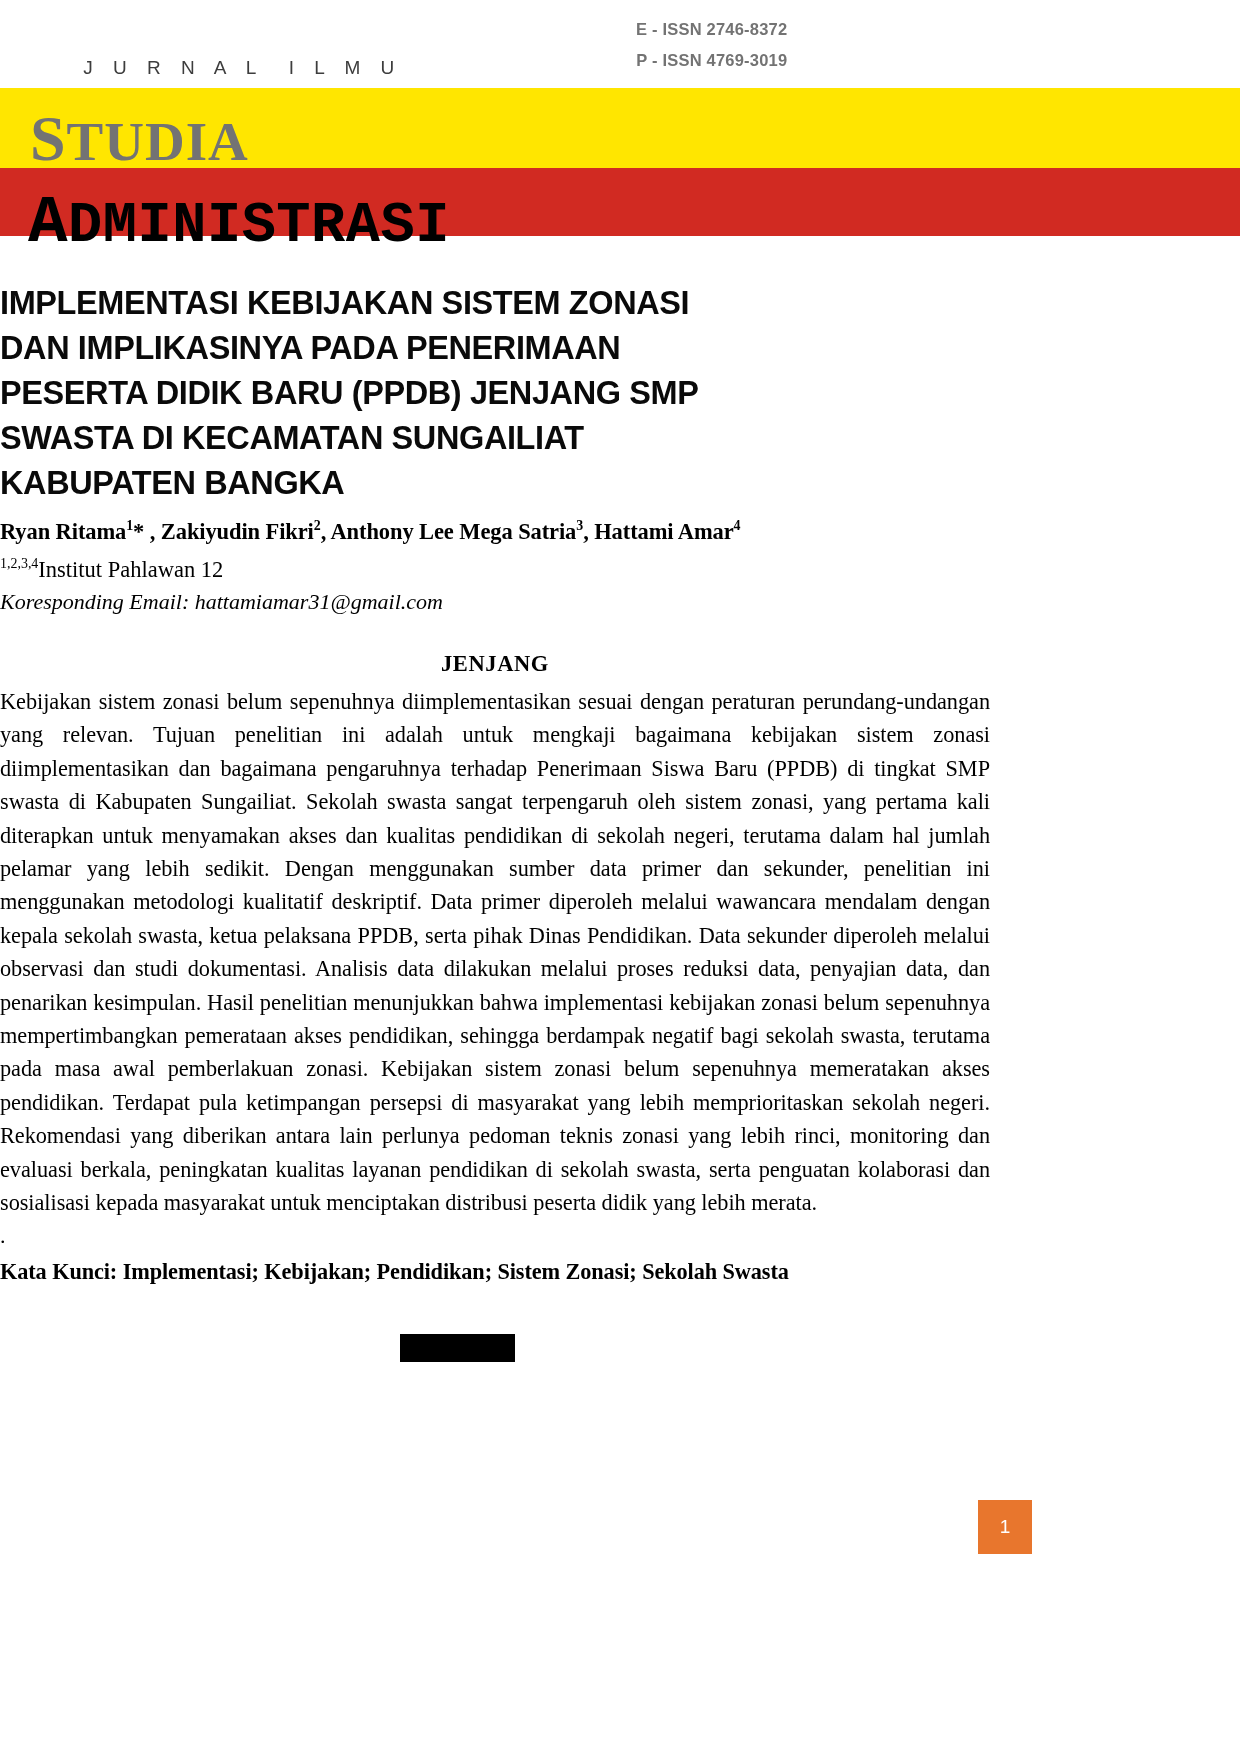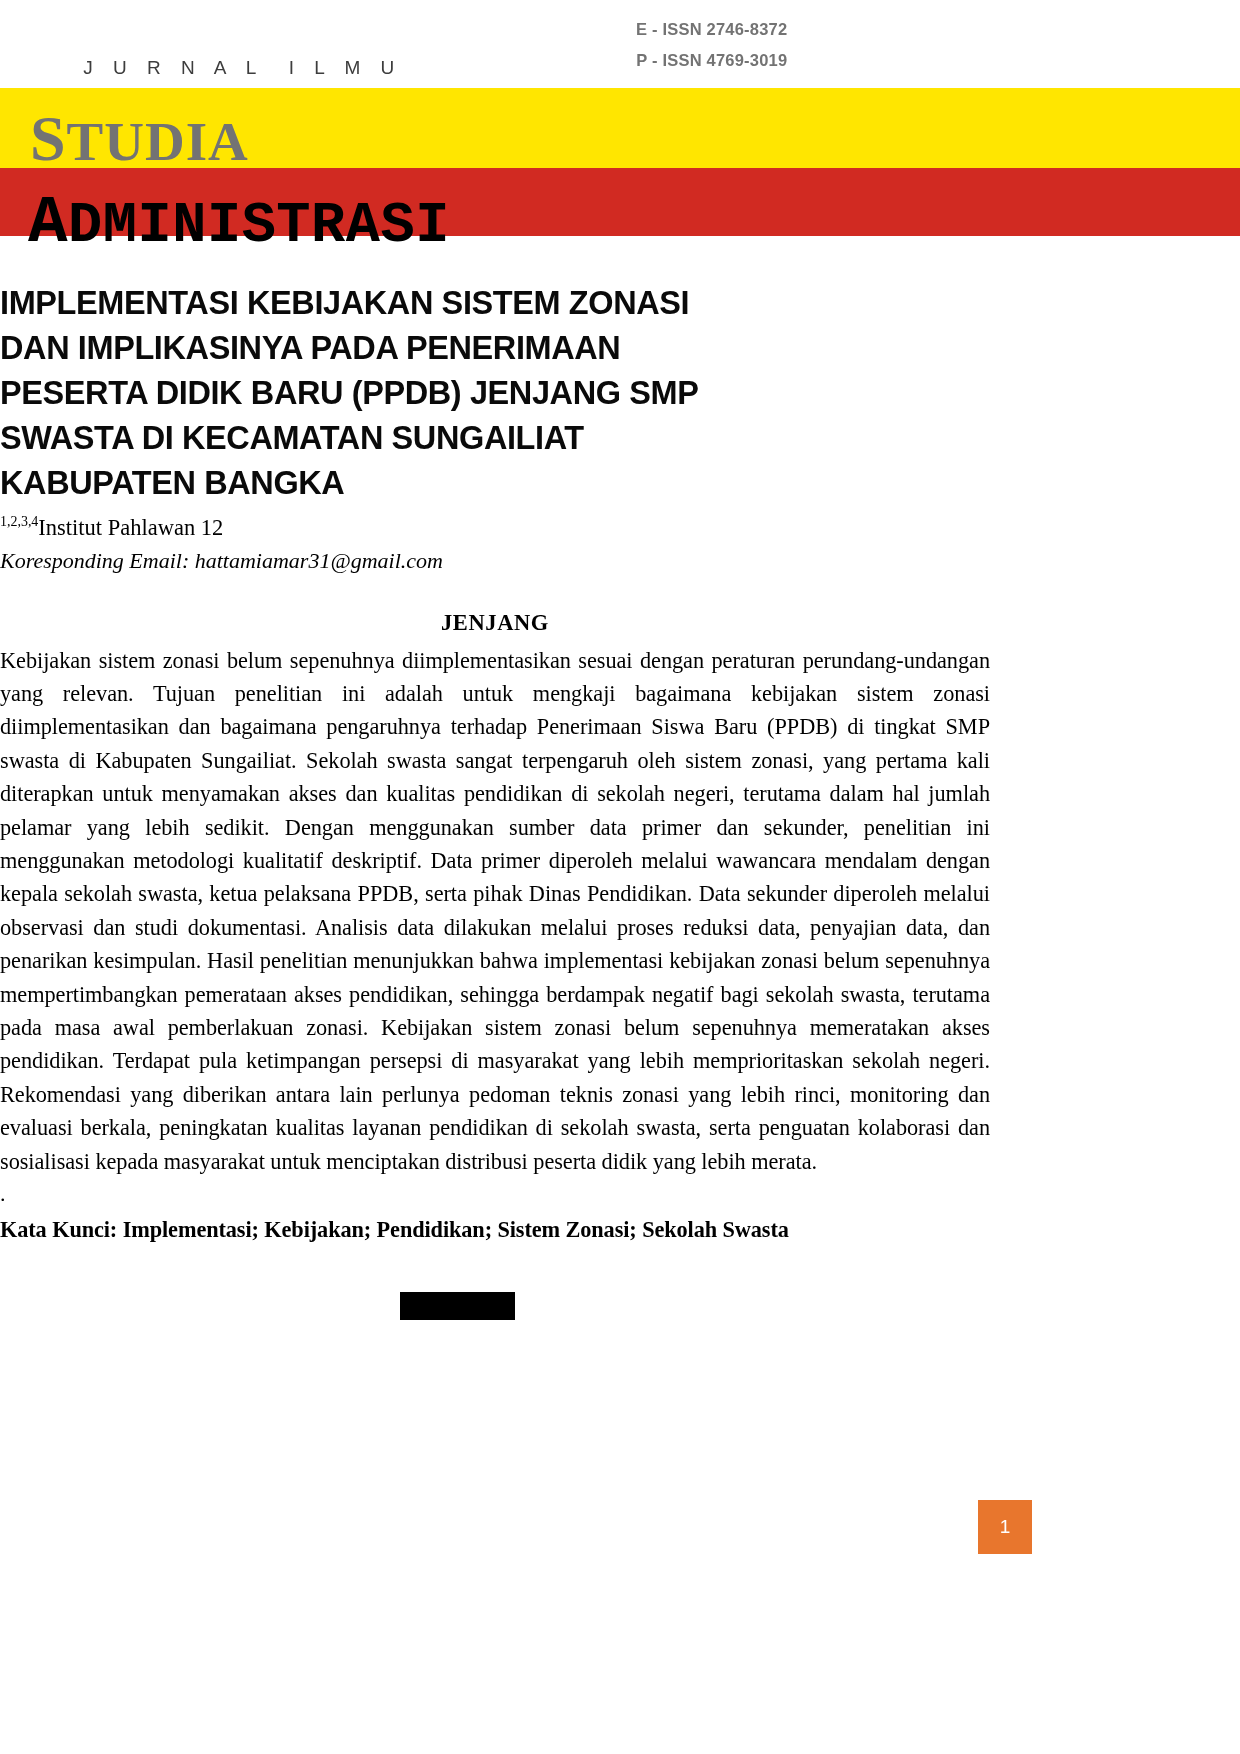--- a/index.html
+++ b/index.html
@@ -225,20 +225,21 @@
 
 <div class="page">
   <div class="content">
 
     <h1 class="doc-title">IMPLEMENTASI KEBIJAKAN SISTEM ZONASI
 DAN IMPLIKASINYA PADA PENERIMAAN
 PESERTA DIDIK BARU (PPDB) JENJANG SMP
 SWASTA DI KECAMATAN SUNGAILIAT
 KABUPATEN BANGKA</h1>
 
+    <p class="authors">Ryan Ritama<sup>1</sup>* , Zakiyudin Fikri<sup>2</sup>, Anthony Lee Mega Satria<sup>3</sup>, Hattami Amar<sup>4</sup></p>
     <p class="affil"><sup>1,2,3,4</sup>Institut Pahlawan 12</p>
     <p class="email">Koresponding Email: hattamiamar31@gmail.com</p>
 
     <h2 class="abstract-heading">JENJANG</h2>
     <p class="abstract-body">Kebijakan sistem zonasi belum sepenuhnya diimplementasikan sesuai dengan peraturan perundang-undangan yang relevan. Tujuan penelitian ini adalah untuk mengkaji bagaimana kebijakan sistem zonasi diimplementasikan dan bagaimana pengaruhnya terhadap Penerimaan Siswa Baru (PPDB) di tingkat SMP swasta di Kabupaten Sungailiat. Sekolah swasta sangat terpengaruh oleh sistem zonasi, yang pertama kali diterapkan untuk menyamakan akses dan kualitas pendidikan di sekolah negeri, terutama dalam hal jumlah pelamar yang lebih sedikit. Dengan menggunakan sumber data primer dan sekunder, penelitian ini menggunakan metodologi kualitatif deskriptif. Data primer diperoleh melalui wawancara mendalam dengan kepala sekolah swasta, ketua pelaksana PPDB, serta pihak Dinas Pendidikan. Data sekunder diperoleh melalui observasi dan studi dokumentasi. Analisis data dilakukan melalui proses reduksi data, penyajian data, dan penarikan kesimpulan. Hasil penelitian menunjukkan bahwa implementasi kebijakan zonasi belum sepenuhnya mempertimbangkan pemerataan akses pendidikan, sehingga berdampak negatif bagi sekolah swasta, terutama pada masa awal pemberlakuan zonasi. Kebijakan sistem zonasi belum sepenuhnya memeratakan akses pendidikan. Terdapat pula ketimpangan persepsi di masyarakat yang lebih memprioritaskan sekolah negeri. Rekomendasi yang diberikan antara lain perlunya pedoman teknis zonasi yang lebih rinci, monitoring dan evaluasi berkala, peningkatan kualitas layanan pendidikan di sekolah swasta, serta penguatan kolaborasi dan sosialisasi kepada masyarakat untuk menciptakan distribusi peserta didik yang lebih merata.</p>
     <p class="abstract-tail-dot">.</p>
 
     <p class="keywords">Kata Kunci: Implementasi; Kebijakan; Pendidikan; Sistem Zonasi; Sekolah Swasta</p>
 
     <div class="redacted" id="redacted-block">

